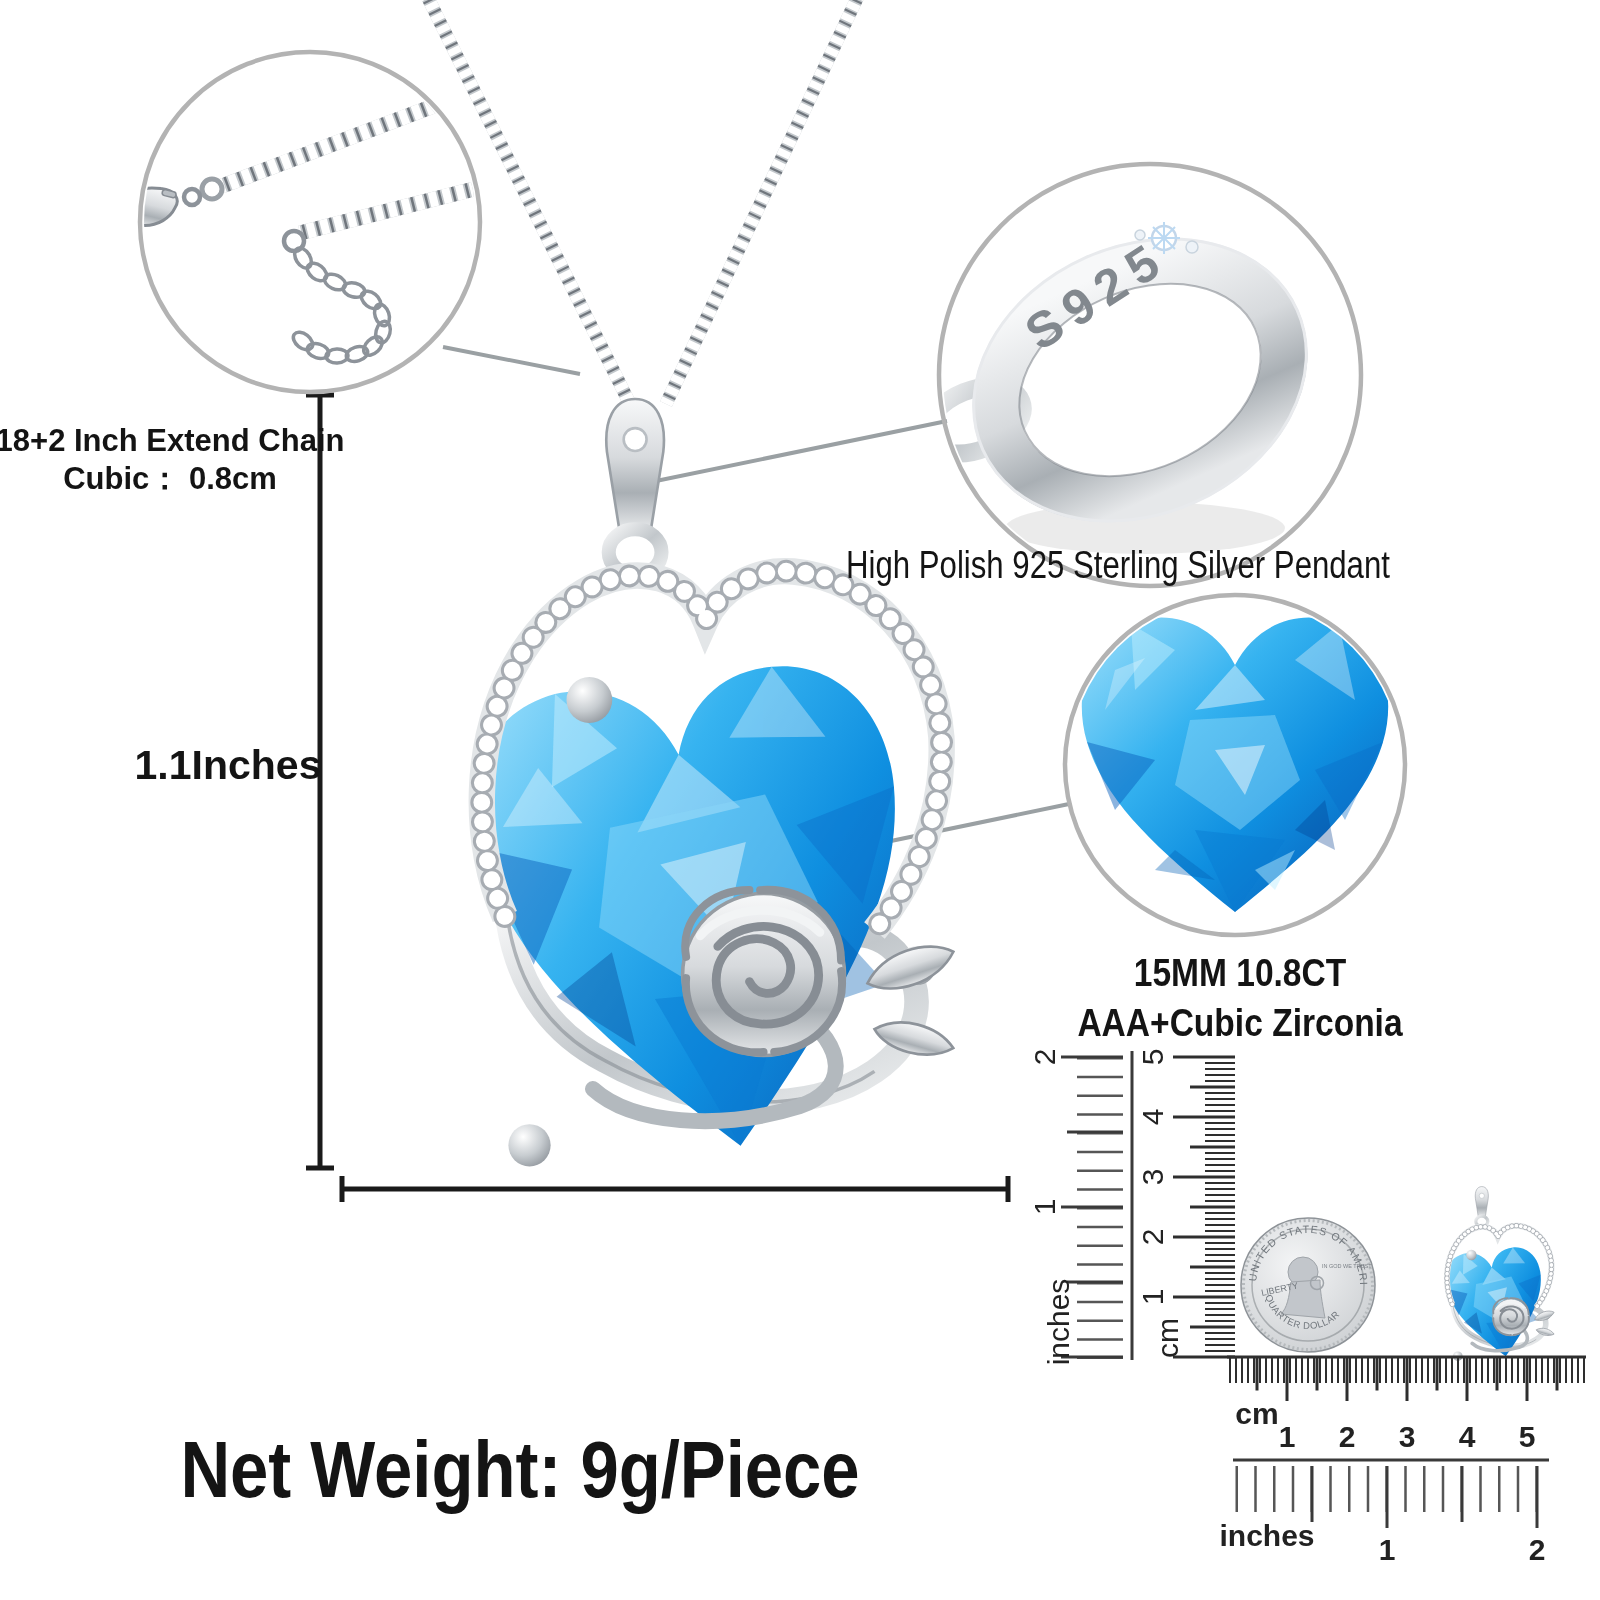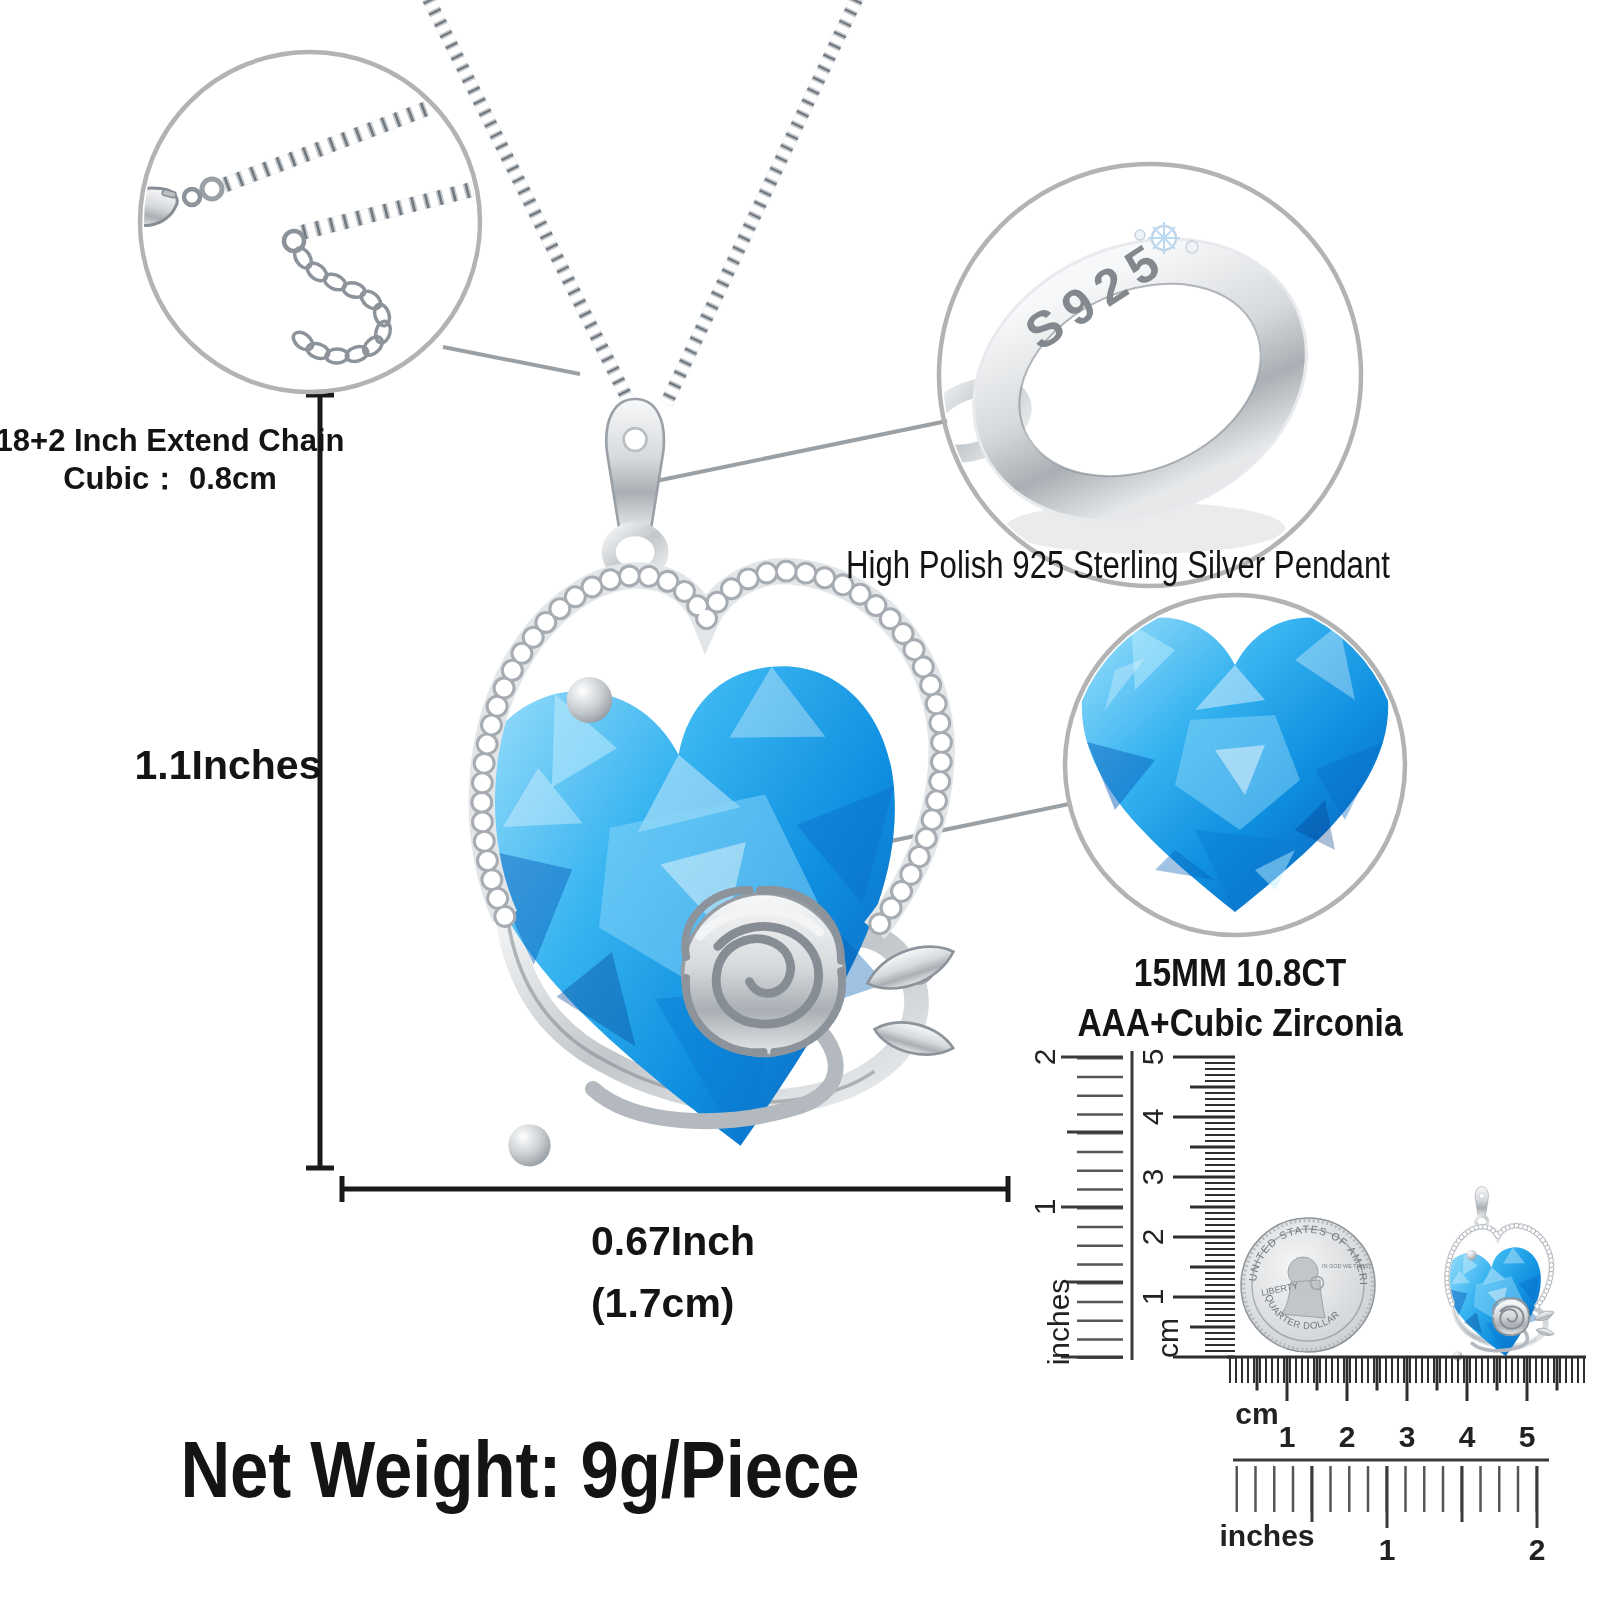--- a/index.html
+++ b/index.html
@@ -292,24 +292,20 @@
   <div>1.1Inches</div>
 </div>
 
 <div class="lbl hp cond" style="left:1118px;top:565px;">High Polish 925 Sterling Silver Pendant</div>
 
 <div class="lbl gemspec cond2" style="left:1240px;top:998px;">
   <div>15MM 10.8CT</div>
   <div>AAA+Cubic Zirconia</div>
 </div>
 
-<div class="lbl dim ctr" style="left:673px;top:1272px;">
-  <div>0.67Inch</div>
-  <div>(1.7cm)</div>
-</div>
 
 <div class="lbl nw cond2" style="left:520px;top:1470px;">Net Weight: 9g/Piece</div>
 
 <span class="lbl rnum rot" style="left:1045px;top:1207px;">1</span>
 <span class="lbl rnum rot" style="left:1045px;top:1057px;">2</span>
 <span class="lbl rlabel rot" style="left:1059px;top:1322px;">inches</span>
 
 <span class="lbl rnum rot" style="left:1153px;top:1297px;">1</span>
 <span class="lbl rnum rot" style="left:1153px;top:1237px;">2</span>
 <span class="lbl rnum rot" style="left:1153px;top:1177px;">3</span>

